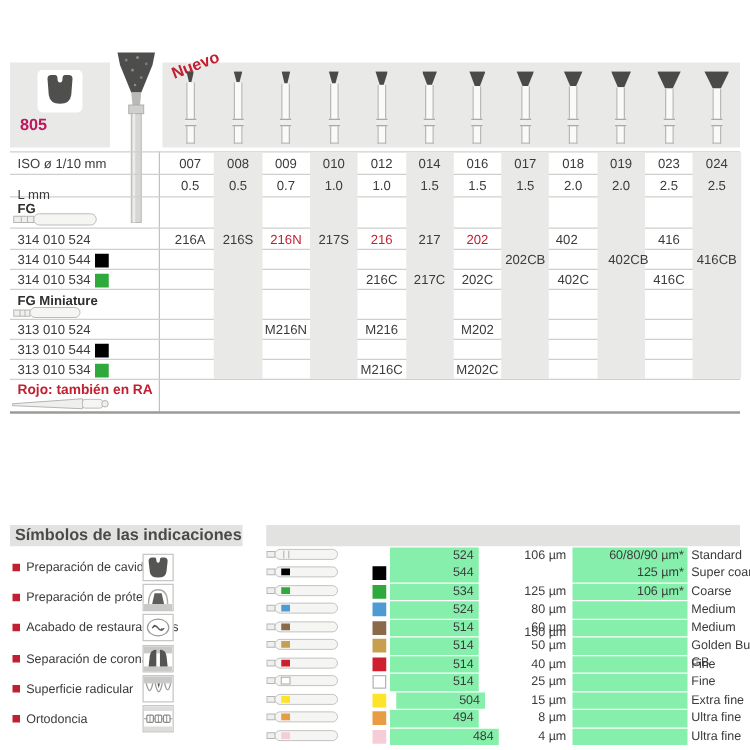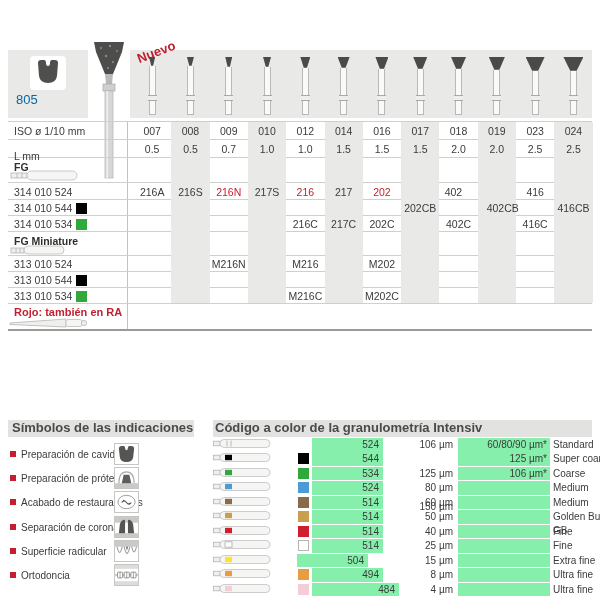--- a/index.html
+++ b/index.html
@@ -3,21 +3,21 @@
 <meta charset="utf-8">
 <style>
   html,body{margin:0;padding:0;background:#fff;}
   .page{position:relative;width:600px;height:600px;background:#fff;overflow:hidden;
         font-family:"Liberation Sans","DejaVu Sans",sans-serif;color:#3b3b3b;}
   .abs{position:absolute;}
   
   .strip{background:#e9e9e8;}
   .model-box{background:#e9e9e8;}
   .model-tile{background:#fff;border-radius:4px;}
-  .model-label{font-size:13px;font-weight:normal;color:#0369a1;}
+  .model-label{font-size:13px;font-weight:bold;color:#be185d;}
   .nuevo{color:#c22032;font-weight:bold;font-size:13px;transform:rotate(-21deg);transform-origin:left top;}
   .hline{background:#cfcfce;height:1px;}
   .hline.dark{background:#9a9a99;height:2px;}
   .vline{background:#c2c2c1;width:1px;}
   .band{background:#e9e9e8;}
   .rowlabel{font-size:10.5px;color:#3b3b3b;}
   .rowlabel.b{font-weight:bold;color:#2f2f2e;}
   .cell{position:absolute;font-size:10.5px;color:#3b3b3b;text-align:center;}
   .cell.red{color:#c22032;}
   .marker{position:absolute;width:11px;height:11px;}
@@ -311,21 +311,20 @@
               <line x1="5.2" y1="7.5" x2="5.2" y2="13.5" stroke="#8a8a89" stroke-width="0.8"></line>
               <line x1="12.2" y1="7.5" x2="12.2" y2="13.5" stroke="#8a8a89" stroke-width="0.8"></line>
               <line x1="19.2" y1="7.5" x2="19.2" y2="13.5" stroke="#8a8a89" stroke-width="0.8"></line>
             </svg></div>
         </div>
       </div>
   </div>
 
   <div class="abs" style="left:0;top:0;width:600px;height:600px;pointer-events:none;">
     <div class="abs sec-title-band" style="left:213px;top:420px;width:379px;height:17px;"></div>
-    <div class="abs sec-title" style="left:215px;top:420px;">Código a color de la granulometría Intensiv</div>
     <div id="gr-rows">
         <div class="gr-row" style="left: 213px; top: 438px; width: 379px;">
           <div class="gr-cell" style="left:0;width:60px;"><svg width="58" height="11" viewBox="0 0 58 11">
     <rect x="0.5" y="3.2" width="6.5" height="4.6" fill="#efefee" stroke="#b5b5b4" stroke-width="0.8"></rect>
     <rect x="7" y="1.5" width="50" height="8" rx="4" fill="#f5f5f4" stroke="#c2c2c1" stroke-width="0.8"></rect>
     <line x1="14" y1="2.5" x2="14" y2="8.5" stroke="#b5b5b4" stroke-width="0.9"></line>
               <line x1="18" y1="2.5" x2="18" y2="8.5" stroke="#b5b5b4" stroke-width="0.9"></line>
             </svg></div>
           <div class="gr-cell gr-band gr-right" style="left:99px;width:71px;padding-right:4px;box-sizing:border-box;">524</div>
           <div class="gr-cell gr-right" style="left:172px;width:68px;">106 µm</div>
@@ -416,21 +415,21 @@
           <div class="gr-cell gr-band gr-right" style="left:245px;width:92px;padding-right:3px;box-sizing:border-box;"></div>
           <div class="gr-cell" style="left:340px;width:60px;">Fine</div>
         </div>
         <div class="gr-row" style="left: 213px; top: 553.6px; width: 379px;">
           <div class="gr-cell" style="left:0;width:60px;"><svg width="58" height="11" viewBox="0 0 58 11">
     <rect x="0.5" y="3.2" width="6.5" height="4.6" fill="#efefee" stroke="#b5b5b4" stroke-width="0.8"></rect>
     <rect x="7" y="1.5" width="50" height="8" rx="4" fill="#f5f5f4" stroke="#c2c2c1" stroke-width="0.8"></rect>
     <rect x="12" y="2.8" width="7" height="5.4" fill="#fde428"></rect>
             </svg></div>
           <div class="swatch" style="left:85px;top:1px;background:#fde428;"></div>
-          <div class="gr-cell gr-band gr-right" style="left:84px;width:71px;padding-right:4px;box-sizing:border-box;">504</div>
+          <div class="gr-cell gr-band gr-right" style="left:104px;width:71px;padding-right:4px;box-sizing:border-box;">504</div>
           <div class="gr-cell gr-right" style="left:172px;width:68px;">15 µm</div>
           <div class="gr-cell gr-band gr-right" style="left:245px;width:92px;padding-right:3px;box-sizing:border-box;"></div>
           <div class="gr-cell" style="left:340px;width:60px;">Extra fine</div>
         </div>
         <div class="gr-row" style="left: 213px; top: 568.05px; width: 379px;">
           <div class="gr-cell" style="left:0;width:60px;"><svg width="58" height="11" viewBox="0 0 58 11">
     <rect x="0.5" y="3.2" width="6.5" height="4.6" fill="#efefee" stroke="#b5b5b4" stroke-width="0.8"></rect>
     <rect x="7" y="1.5" width="50" height="8" rx="4" fill="#f5f5f4" stroke="#c2c2c1" stroke-width="0.8"></rect>
     <rect x="12" y="2.8" width="7" height="5.4" fill="#e89c44"></rect>
             </svg></div>

